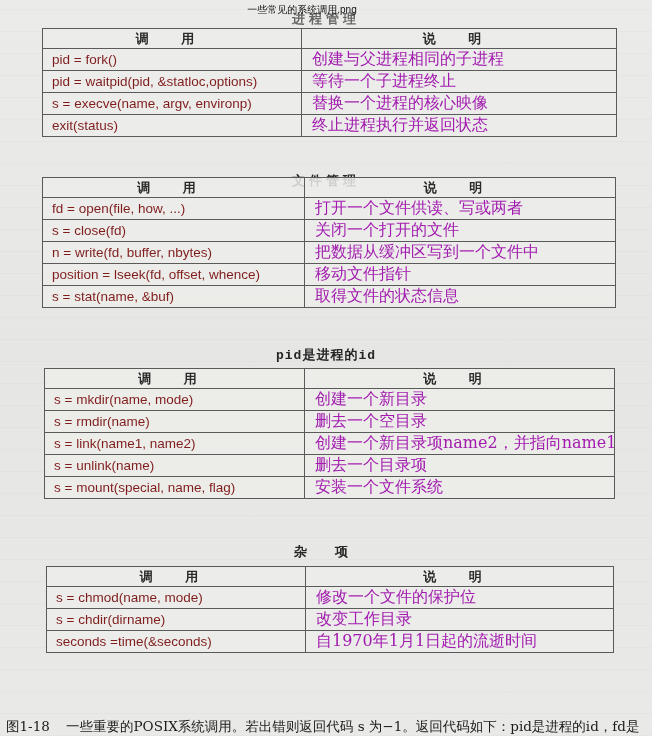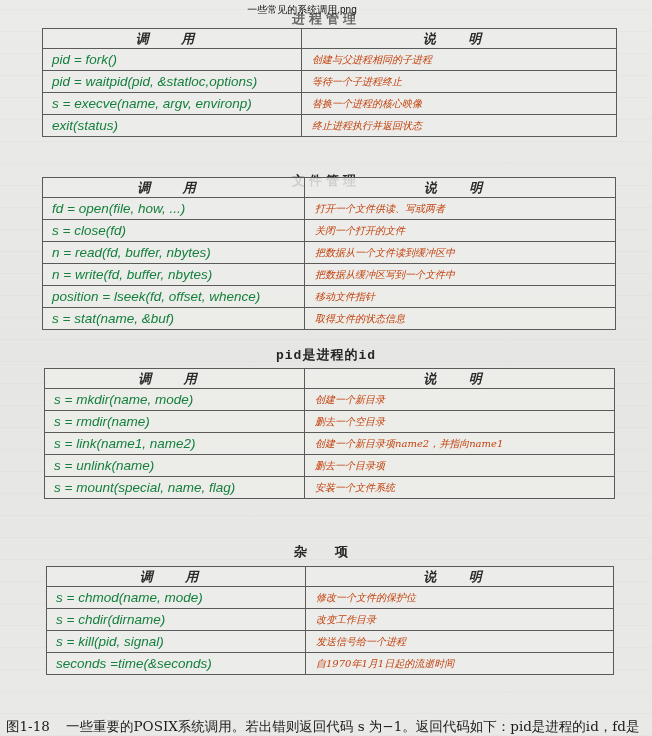--- a/index.html
+++ b/index.html
@@ -60,40 +60,39 @@
     table.syscalls td, table.syscalls th {
       border: 1px solid #5a5a5a;
       height: 21px;
       padding: 0 0 0 9px;
       font-size: 13.5px;
       font-weight: normal;
       text-align: left;
       white-space: nowrap;
       overflow: hidden;
       vertical-align: middle;
-      font-style: italic;
     }
     table.syscalls th {
       text-align: center;
       padding: 0;
       font-family: "DejaVu Sans", sans-serif;
       font-weight: bold;
       font-size: 13px;
       height: 19px;
       letter-spacing: 14px;
       color: #2a2a2a;
     }
     table.syscalls td.desc {
       font-family: "DejaVu Serif", serif;
-      font-size: 10px;
+      font-size: 16px;
       padding-left: 10px;
-      color: #c2410c;
+      color: #a21caf;
     }
     table.syscalls td.call {
-      color: #15803d;
+      color: #7f1d1d;
     }
     .caption {
       position: absolute;
       left: 6px;
       top: 688px;
       width: 640px;
       font-family: "DejaVu Serif", "Liberation Serif", serif;
       font-size: 13.5px;
       line-height: 23px;
       color: #1b1b1b;
@@ -158,24 +157,20 @@
   </tr>
   <tr>
     <td class="call">fd = open(file, how, ...)</td>
     <td class="desc">打开一个文件供读、写或两者</td>
   </tr>
   <tr>
     <td class="call">s = close(fd)</td>
     <td class="desc">关闭一个打开的文件</td>
   </tr>
   <tr>
-    <td class="call">n = read(fd, buffer, nbytes)</td>
-    <td class="desc">把数据从一个文件读到缓冲区中</td>
-  </tr>
-  <tr>
     <td class="call">n = write(fd, buffer, nbytes)</td>
     <td class="desc">把数据从缓冲区写到一个文件中</td>
   </tr>
   <tr>
     <td class="call">position = lseek(fd, offset, whence)</td>
     <td class="desc">移动文件指针</td>
   </tr>
   <tr>
     <td class="call">s = stat(name, &amp;buf)</td>
     <td class="desc">取得文件的状态信息</td>
@@ -228,24 +223,20 @@
     <th>调 用</th>
     <th>说 明</th>
   </tr>
   <tr>
     <td class="call">s = chmod(name, mode)</td>
     <td class="desc">修改一个文件的保护位</td>
   </tr>
   <tr>
     <td class="call">s = chdir(dirname)</td>
     <td class="desc">改变工作目录</td>
-  </tr>
-  <tr>
-    <td class="call">s = kill(pid, signal)</td>
-    <td class="desc">发送信号给一个进程</td>
   </tr>
   <tr>
     <td class="call">seconds =time(&amp;seconds)</td>
     <td class="desc">自1970年1月1日起的流逝时间</td>
   </tr>
 </tbody>
   </table>
 
 <div class="caption">
   <span class="fig-label">图1-18</span><span>一些重要的POSIX系统调用。若出错则返回代码 s 为−1。返回代码如下：pid是进程的id，fd是文</span>

